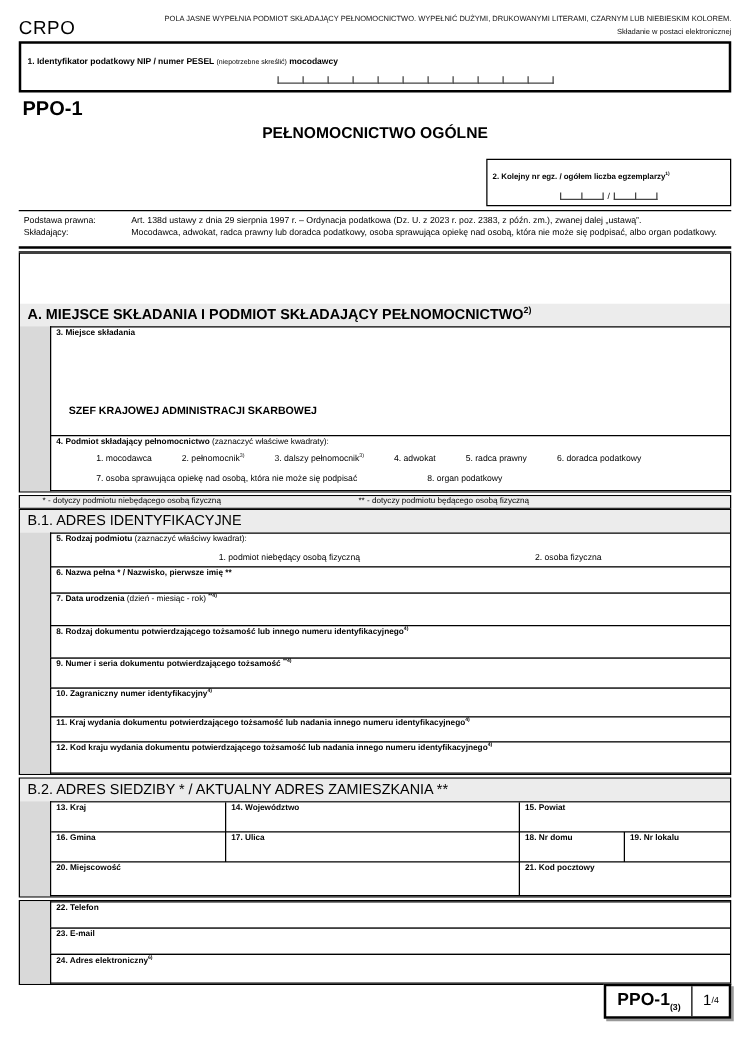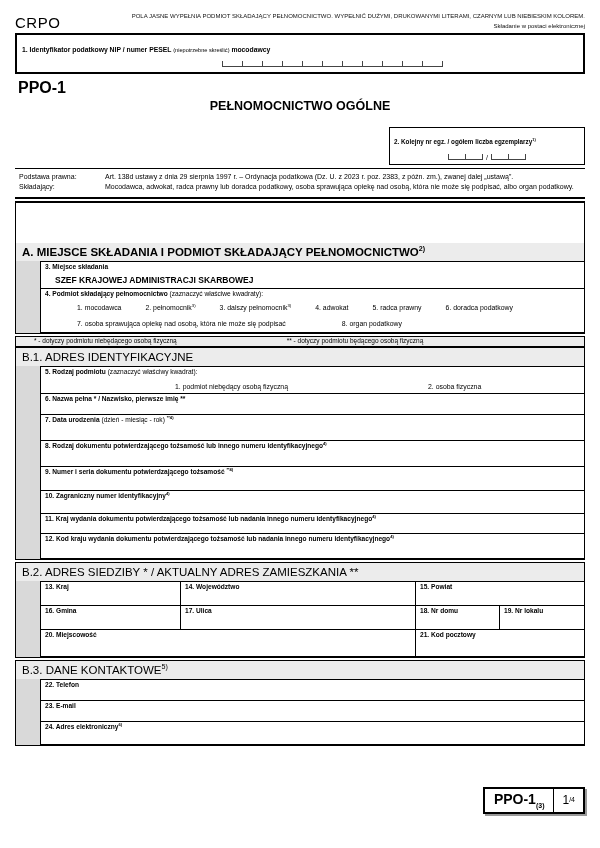--- a/index.html
+++ b/index.html
@@ -30,21 +30,21 @@
   .gap{margin-top:2px;}
   .sec-head{background:#ececec;padding:3px 6px 3px;font-size:11.5px;}
   .sec-head.bold{font-weight:bold;margin-top:40px;}
   .bnotes{display:flex;font-size:6.5px;padding:0 0 2px 18px;gap:110px;background:#ececec;}
   .sec-body{background:#d9d9d9;padding-left:24px;}
   .fbox{background:#fff;border:1px solid #000;border-right:none;margin-top:-1px;padding:1px 4px;box-sizing:border-box;}
   .fbox:first-child{margin-top:0;}
   .flabel{font-size:6.6px;font-weight:bold;line-height:1.35;display:block;}
   .norm{font-weight:normal;}
   sup{font-size:.62em;vertical-align:super;line-height:0;}
-  .value{font-size:8.5px;font-weight:bold;padding:3px 0 2px 10px;}
+  .value{font-size:8.5px;font-weight:bold;padding:3px 0 14px 10px;margin-top:48px;}
   .opts{display:flex;font-size:6.9px;padding:5px 0 2px 32px;gap:24px;white-space:nowrap;}
   .opts.row2{gap:56px;padding-top:7px;padding-bottom:4px;}
   .opts5{display:flex;font-size:6.9px;padding:6px 0 4px 130px;gap:140px;}
   .h28{height:28px;}.h22{height:22px;}.h27{height:27px;}.h25{height:25px;}
   .h24{height:24px;}.h21{height:21px;}.h26{height:26px;}
   .gridwrap{background:#fff;border:1px solid #000;border-right:none;margin-top:0;padding:0;}
   .grid2{display:grid;grid-template-columns:139px 234px 83px 1fr;grid-template-rows:23px 23px 26px;
          background:#000;gap:1px;}
   .gcell{background:#fff;padding:1px 4px;box-sizing:border-box;}
   .sp34{grid-column:3/5;}
@@ -237,23 +237,20 @@
             </div>
           <div class="gcell sp34">
               <span class="flabel">21. Kod pocztowy</span>
             </div>
         </div>
       </div>
     </div>
   </div>
 
   <div class="sec gap">
-    <div class="sec-head">
-      <span>B.3. DANE KONTAKTOWE</span><sup>5)</sup>
-    </div>
     <div class="sec-body">
       <div class="fbox h22">
         <span class="flabel">22. Telefon</span>
       </div>
       <div class="fbox h22">
         <span class="flabel">23. E-mail</span>
       </div>
       <div class="fbox h24">
         <span class="flabel">
           <span>24. Adres elektroniczny</span><sup>6)</sup>

